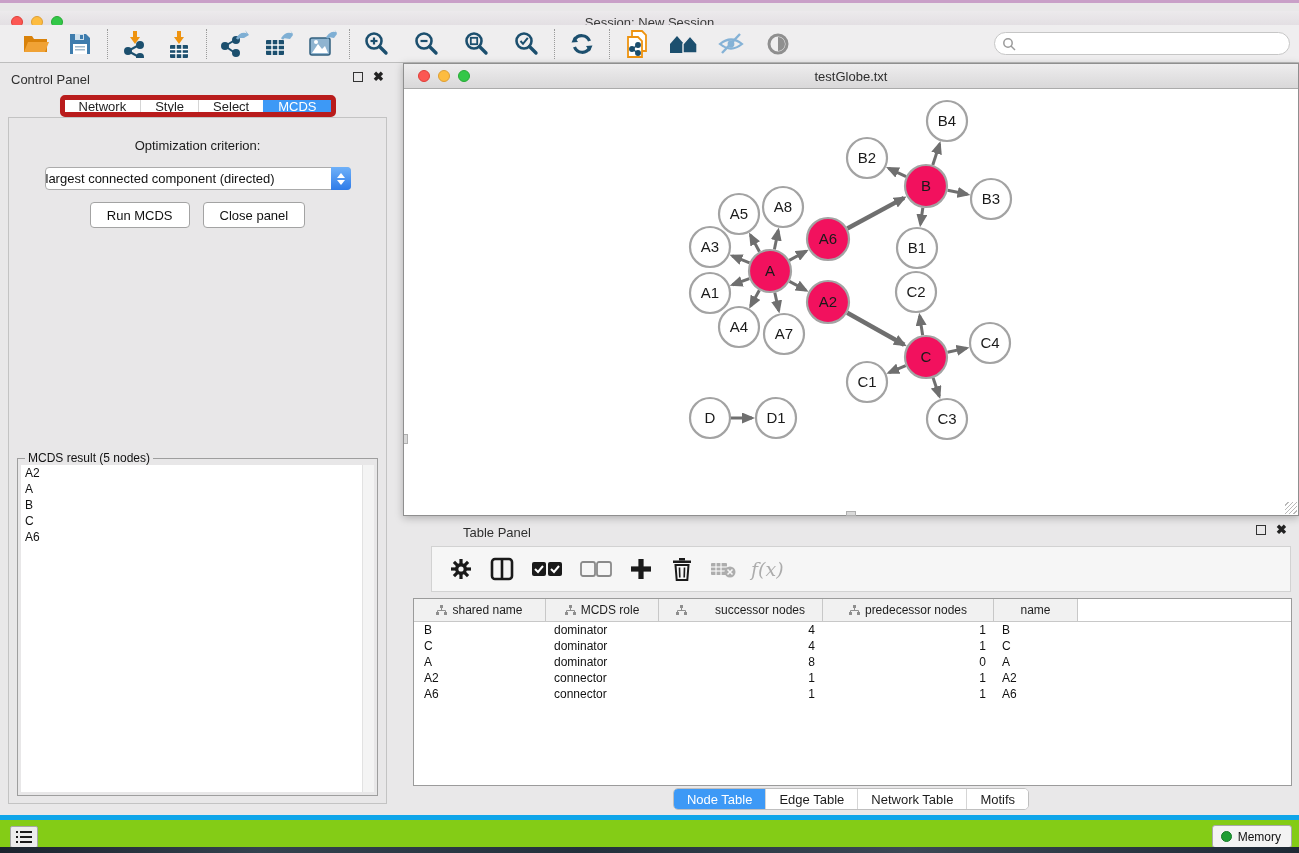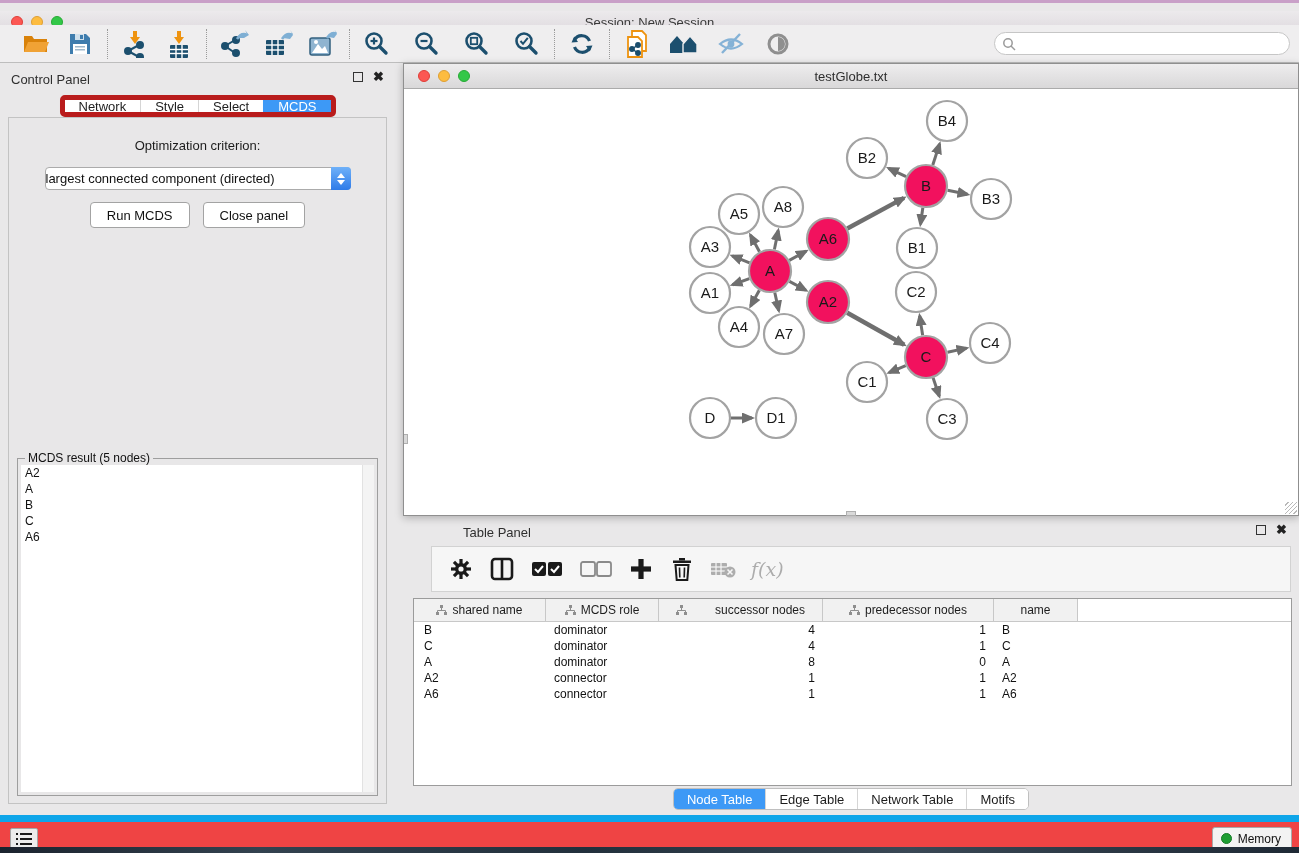--- a/index.html
+++ b/index.html
@@ -97,22 +97,22 @@
   .td-cell { font-size:12px; color:#111; white-space:nowrap; overflow:hidden; }
 
   .tp-tabs { position:absolute; left:0; right:0; bottom:2px; display:flex; justify-content:center; }
   .tp-tabbar { display:flex; border:1px solid #BFBFBF; border-radius:5px; overflow:hidden; background:#FFF; height:22px; }
   .tp-tab { padding:0 13px; font-size:13px; color:#1C1C1C; display:flex; align-items:center;
             border-left:1px solid #D5D5D5; background:#FFF; cursor:default; }
   .tp-tab:first-child { border-left:none; }
   .tp-tab.active { background:#3D99F6; color:#FFF; border-left-color:#3D99F6; }
 
   
-  .statusbar { position:absolute; left:0; top:815px; width:100%; height:32px; background:#ef4444;
-               border-top:7px solid #0ea5e9; }
+  .statusbar { position:absolute; left:0; top:815px; width:100%; height:32px; background:#84cc16;
+               border-top:5px solid #0ea5e9; }
   .status-left-btn { position:absolute; left:10px; top:6px; width:28px; height:22px; border:1px solid #A6A6A6;
                border-radius:2px; display:flex; align-items:center; justify-content:center; background:#ECECEC; }
   .memory-btn { position:absolute; right:7px; top:5px; height:23px; padding:0 10px 0 8px; border:1px solid #A9A9A9;
                border-radius:3px; background:#F3F3F3; display:flex; align-items:center; gap:6px; }
   .memory-dot { width:11px; height:11px; border-radius:50%; background:#1E9E33; border:1px solid #157A26; }
   .memory-label { font-size:12px; color:#111; }
   .bottom-strip { position:absolute; left:0; top:847px; width:100%; height:6px;
                background:linear-gradient(90deg,#1B232E,#33424F 20%,#22303C 45%,#3A4855 70%,#1E2935); }
 </style>
 </head>

